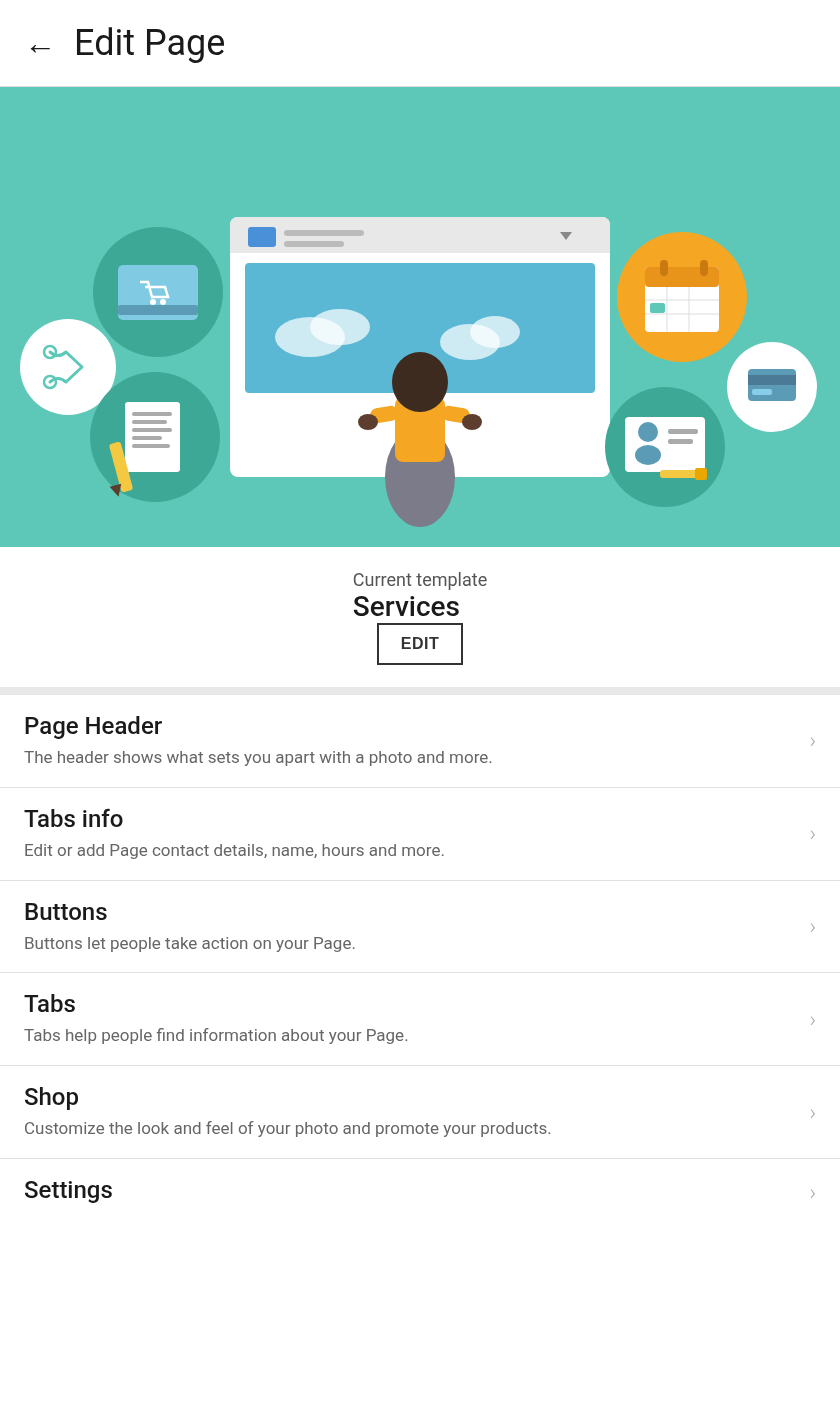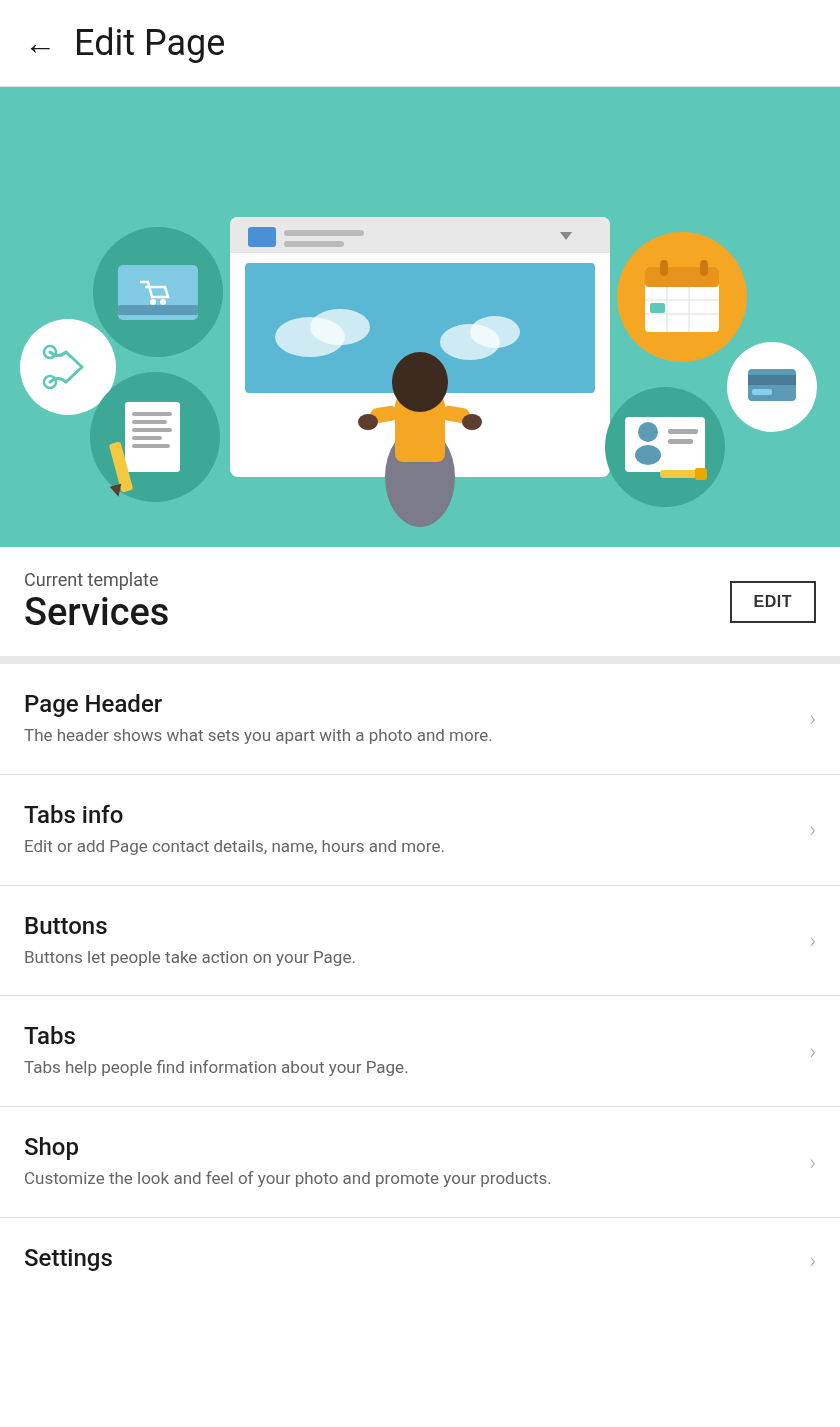--- a/index.html
+++ b/index.html
@@ -48,28 +48,29 @@
       height: 100%;
     }
 
     
     .template-section {
       display: flex;
       align-items: center;
       justify-content: space-between;
       padding: 22px 24px;
       background: #fff;
+      flex-direction: column;
     }
     .template-label {
       font-size: 18px;
       color: #555;
       display: block;
     }
     .template-name {
-      font-size: 38px;
+      font-size: 28px;
       font-weight: 500;
       color: #1a1a1a;
       display: block;
     }
     .edit-button {
       border: 2px solid #333;
       background: #fff;
       padding: 10px 22px;
       font-size: 16px;
       font-weight: 600;
@@ -86,21 +87,21 @@
     }
 
     
     .menu-list {
       background: #fff;
     }
     .menu-item {
       display: flex;
       align-items: center;
       justify-content: space-between;
-      padding: 26px 24px;
+      padding: 17px 24px;
       border-bottom: 1px solid #e0e0e0;
       cursor: pointer;
     }
     .menu-item:last-child {
       border-bottom: none;
     }
     .menu-item-text {
       flex: 1;
       padding-right: 16px;
     }

